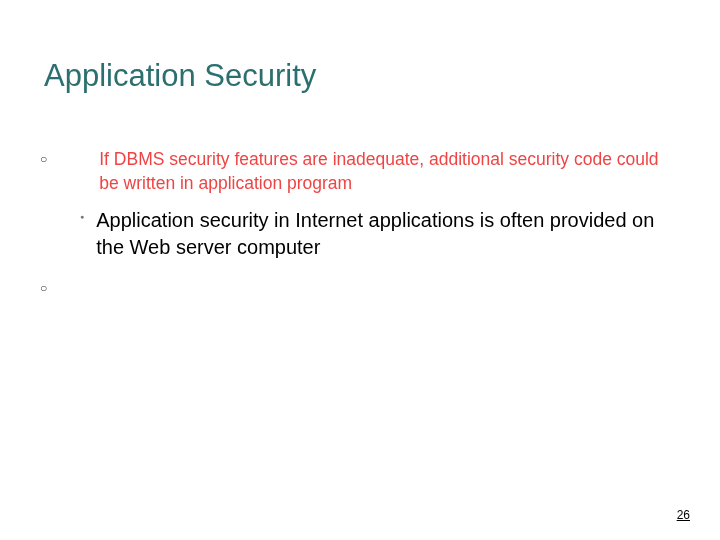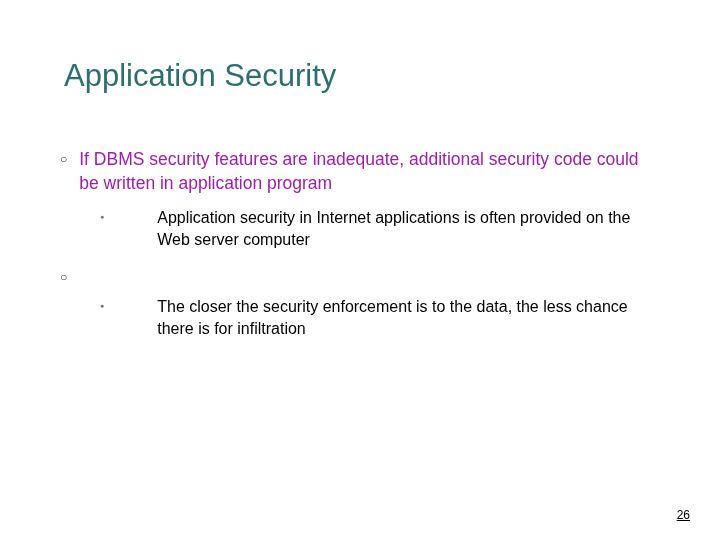--- a/index.html
+++ b/index.html
@@ -1,26 +1,26 @@
 <!DOCTYPE html>
 <html><head>
 <meta charset="utf-8">
 <style>
   * { margin: 0; padding: 0; box-sizing: border-box; }
   html, body { width: 720px; height: 540px; background: #fff; font-family: Verdana, Geneva, sans-serif; }
-  .slide { width: 720px; height: 540px; position: relative; padding: 0 60px; }
+  .slide { width: 720px; height: 540px; position: relative; padding: 0 40px; }
   .title { color: #2b6f6f; font-family: Arial, Helvetica, sans-serif; font-size: 31px; font-weight: 400; padding-top: 58px; padding-left: 4px; }
   .content { padding-top: 54px; }
   .top-item { display: flex; align-items: flex-start; margin-bottom: 12px; }
   .top-bullet { font-size: 12px; color: #333; margin-right: 12px; margin-top: 4px; flex-shrink: 0; }
-  .top-text { font-size: 17.5px; color: #a21caf; line-height: 1.35; }
+  .top-text { font-size: 17.5px; color: #ef4444; line-height: 1.35; margin-left: 40px; }
   .sub-list { padding-left: 40px; margin-top: 10px; margin-bottom: 16px; }
   .sub-item { display: flex; align-items: flex-start; margin-bottom: 8px; }
   .sub-bullet { font-size: 7px; color: #777; margin-right: 12px; margin-top: 6px; flex-shrink: 0; }
-  .sub-text { font-size: 16px; color: #000; line-height: 1.35; margin-left: 41px; }
+  .sub-text { font-size: 20px; color: #000; line-height: 1.35; }
   .page-num { position: absolute; bottom: 18px; right: 30px; font-size: 12px; color: #000; text-decoration: underline; }
 </style>
 </head>
 <body>
 
 <div class="slide">
   <div class="title">Application Security</div>
   <div class="content">
 
     <div class="top-item">
@@ -31,21 +31,17 @@
       <div class="sub-item">
         <span class="sub-bullet">●</span>
         <span class="sub-text">Application security in Internet applications is often provided on the Web server computer</span>
       </div>
     </div>
 
     <div class="top-item">
       <span class="top-bullet">○</span>
     </div>
     <div class="sub-list">
-      <div class="sub-item">
-        <span class="sub-bullet">●</span>
-        <span class="sub-text">The closer the security enforcement is to the data, the less chance there is for infiltration</span>
-      </div>
     </div>
 
   </div>
   <div class="page-num">26</div>
 </div>
 
 </body></html>

